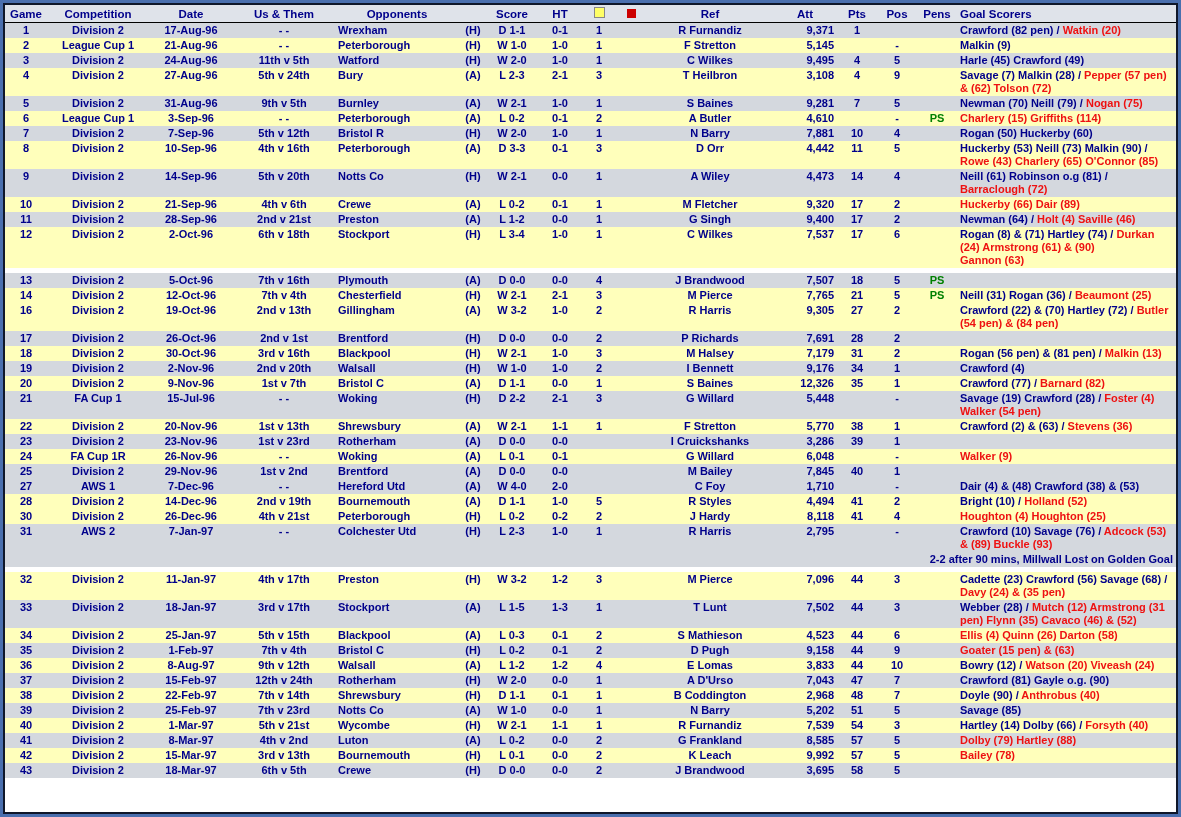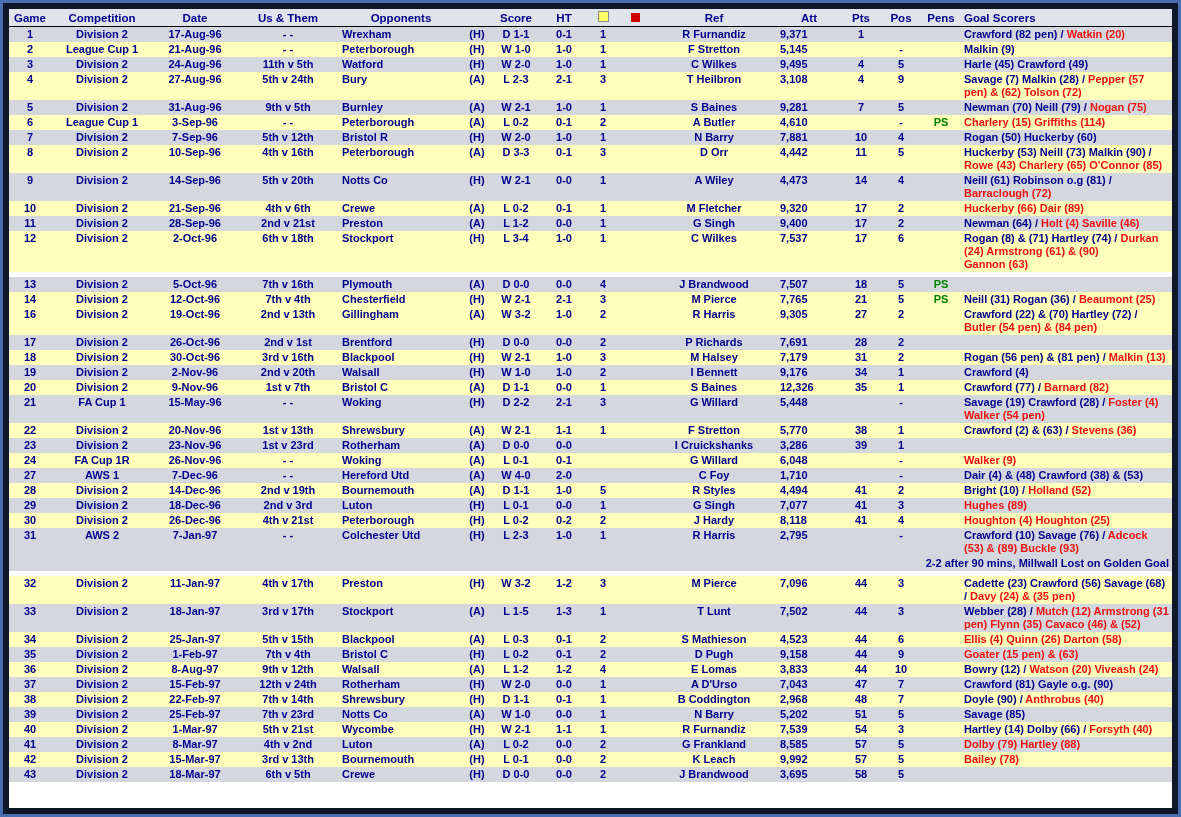--- a/index.html
+++ b/index.html
@@ -1,27 +1,27 @@
 <!DOCTYPE html>
 <html><head>
 <meta charset="utf-8">
 <style>
   html,body{margin:0;padding:0;background:#2f4f8f;}
   body{font-family:"Liberation Sans",sans-serif;}
   .page{width:1181px;height:817px;background:#4a6fae;box-sizing:border-box;padding:3px;}
-  .frame{background:#ffffff;border:6px solid #0f172a;width:1175px;height:811px;box-sizing:border-box;overflow:hidden;}
+  .frame{background:#ffffff;border:2px solid #0f172a;width:1175px;height:811px;box-sizing:border-box;overflow:hidden;}
   table{border-collapse:collapse;width:100%;font-size:11px;}
   th{background:#dfe3ea;color:#00008b;font-weight:bold;font-size:11.5px;border-bottom:1px solid #000;border-top:0;padding:2px 3px;white-space:nowrap;}
   td{padding:1px 3px;white-space:nowrap;vertical-align:top;color:#00008b;font-weight:bold;font-size:11px;line-height:13px;}
   tr.band-y td{background:#ffffbb;}
   tr.band-g td{background:#d4d8de;}
   tr.gap td{background:#ffffff;height:5px;padding:0;font-size:1px;}
   .c{text-align:center;}
   .l{text-align:left;}
-  .r{text-align:left;}
+  .r{text-align:right;}
   .red{color:#ee1111;}
   .green{color:#008000;}
   .note{color:#00008b;}
   .scorers{white-space:normal;}
   .w-game{width:36px;}
   .w-comp{width:96px;}
   .w-date{width:78px;}
   .w-us{width:96px;}
   .w-opp{width:118px;}
   .w-hv{width:22px;}
@@ -406,21 +406,21 @@
             <td class="w-ref c">S Baines</td>
             <td class="w-att r">12,326</td>
             <td class="w-pts c">35</td>
             <td class="w-pos c">1</td>
             <td class="w-pens c"></td>
             <td class="l scorers"><span class="">Crawford (77) /</span><span class="red"> Barnard (82)</span></td>
           </tr>
           <tr class="band-g">
             <td class="w-game c">21</td>
             <td class="w-comp c">FA Cup 1</td>
-            <td class="w-date c">15-May-96</td>
+            <td class="w-date c">15-Jul-96</td>
             <td class="w-us c">- -</td>
             <td class="w-opp l">Woking</td>
             <td class="w-hv c">(H)</td>
             <td class="w-score c">D 2-2</td>
             <td class="w-ht c">2-1</td>
             <td class="w-yel c">3</td>
             <td class="w-red c"></td>
             <td class="w-ref c">G Willard</td>
             <td class="w-att r">5,448</td>
             <td class="w-pts c"></td>
@@ -476,20 +476,38 @@
             <td class="w-yel c"></td>
             <td class="w-red c"></td>
             <td class="w-ref c">G Willard</td>
             <td class="w-att r">6,048</td>
             <td class="w-pts c"></td>
             <td class="w-pos c">-</td>
             <td class="w-pens c"></td>
             <td class="l scorers"><span class="red">Walker (9)</span></td>
           </tr>
           <tr class="band-g">
+            <td class="w-game c">25</td>
+            <td class="w-comp c">Division 2</td>
+            <td class="w-date c">29-Nov-96</td>
+            <td class="w-us c">1st v 2nd</td>
+            <td class="w-opp l">Brentford</td>
+            <td class="w-hv c">(A)</td>
+            <td class="w-score c">D 0-0</td>
+            <td class="w-ht c">0-0</td>
+            <td class="w-yel c"></td>
+            <td class="w-red c"></td>
+            <td class="w-ref c">M Bailey</td>
+            <td class="w-att r">7,845</td>
+            <td class="w-pts c">40</td>
+            <td class="w-pos c">1</td>
+            <td class="w-pens c"></td>
+            <td class="l scorers"></td>
+          </tr>
+          <tr class="band-g">
             <td class="w-game c">27</td>
             <td class="w-comp c">AWS 1</td>
             <td class="w-date c">7-Dec-96</td>
             <td class="w-us c">- -</td>
             <td class="w-opp l">Hereford Utd</td>
             <td class="w-hv c">(A)</td>
             <td class="w-score c">W 4-0</td>
             <td class="w-ht c">2-0</td>
             <td class="w-yel c"></td>
             <td class="w-red c"></td>
@@ -510,38 +528,20 @@
             <td class="w-score c">D 1-1</td>
             <td class="w-ht c">1-0</td>
             <td class="w-yel c">5</td>
             <td class="w-red c"></td>
             <td class="w-ref c">R Styles</td>
             <td class="w-att r">4,494</td>
             <td class="w-pts c">41</td>
             <td class="w-pos c">2</td>
             <td class="w-pens c"></td>
             <td class="l scorers"><span class="">Bright (10) /</span><span class="red"> Holland (52)</span></td>
-          </tr>
-          <tr class="band-g">
-            <td class="w-game c">29</td>
-            <td class="w-comp c">Division 2</td>
-            <td class="w-date c">18-Dec-96</td>
-            <td class="w-us c">2nd v 3rd</td>
-            <td class="w-opp l">Luton</td>
-            <td class="w-hv c">(H)</td>
-            <td class="w-score c">L 0-1</td>
-            <td class="w-ht c">0-0</td>
-            <td class="w-yel c">1</td>
-            <td class="w-red c"></td>
-            <td class="w-ref c">G Singh</td>
-            <td class="w-att r">7,077</td>
-            <td class="w-pts c">41</td>
-            <td class="w-pos c">3</td>
-            <td class="w-pens c"></td>
-            <td class="l scorers"><span class="red">Hughes (89)</span></td>
           </tr>
           <tr class="band-y">
             <td class="w-game c">30</td>
             <td class="w-comp c">Division 2</td>
             <td class="w-date c">26-Dec-96</td>
             <td class="w-us c">4th v 21st</td>
             <td class="w-opp l">Peterborough</td>
             <td class="w-hv c">(H)</td>
             <td class="w-score c">L 0-2</td>
             <td class="w-ht c">0-2</td>

